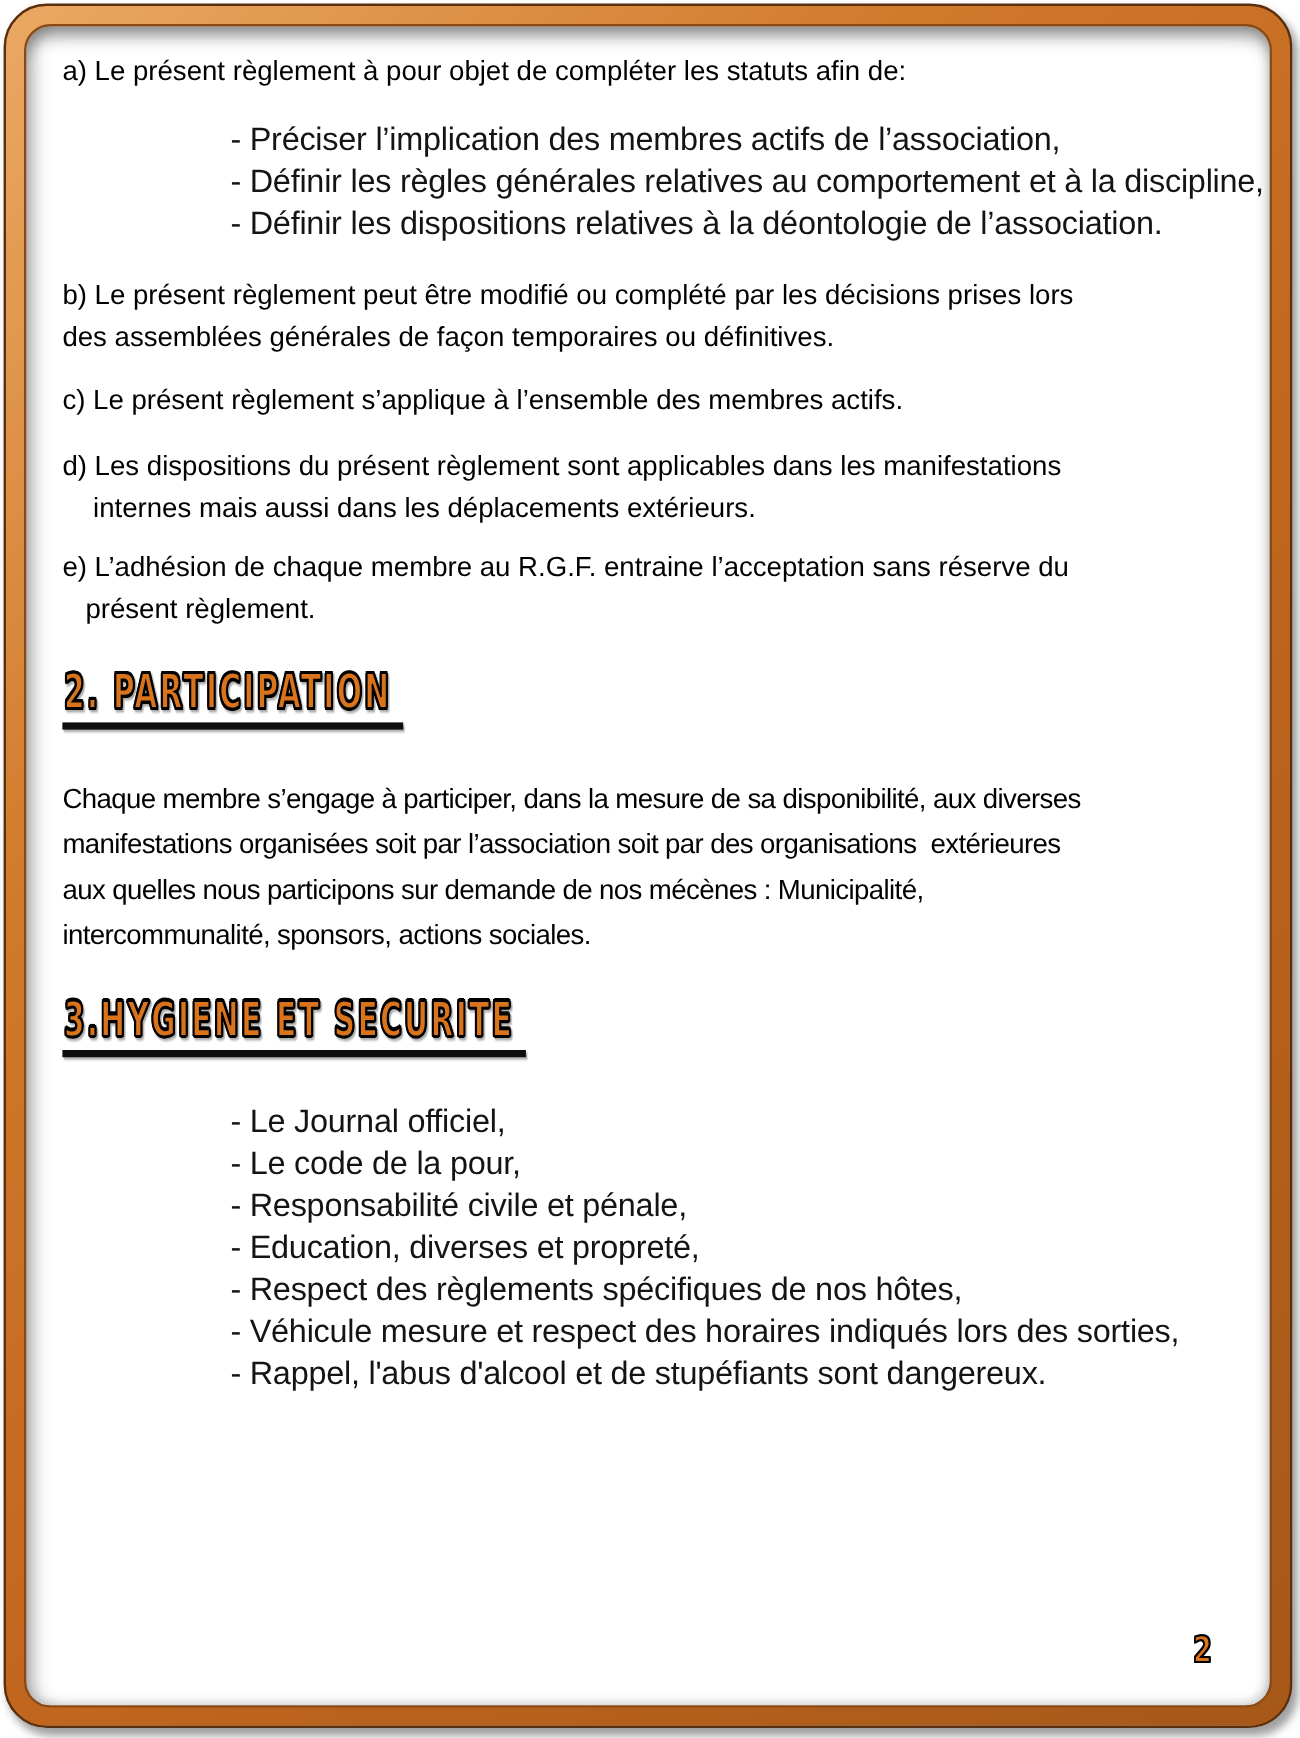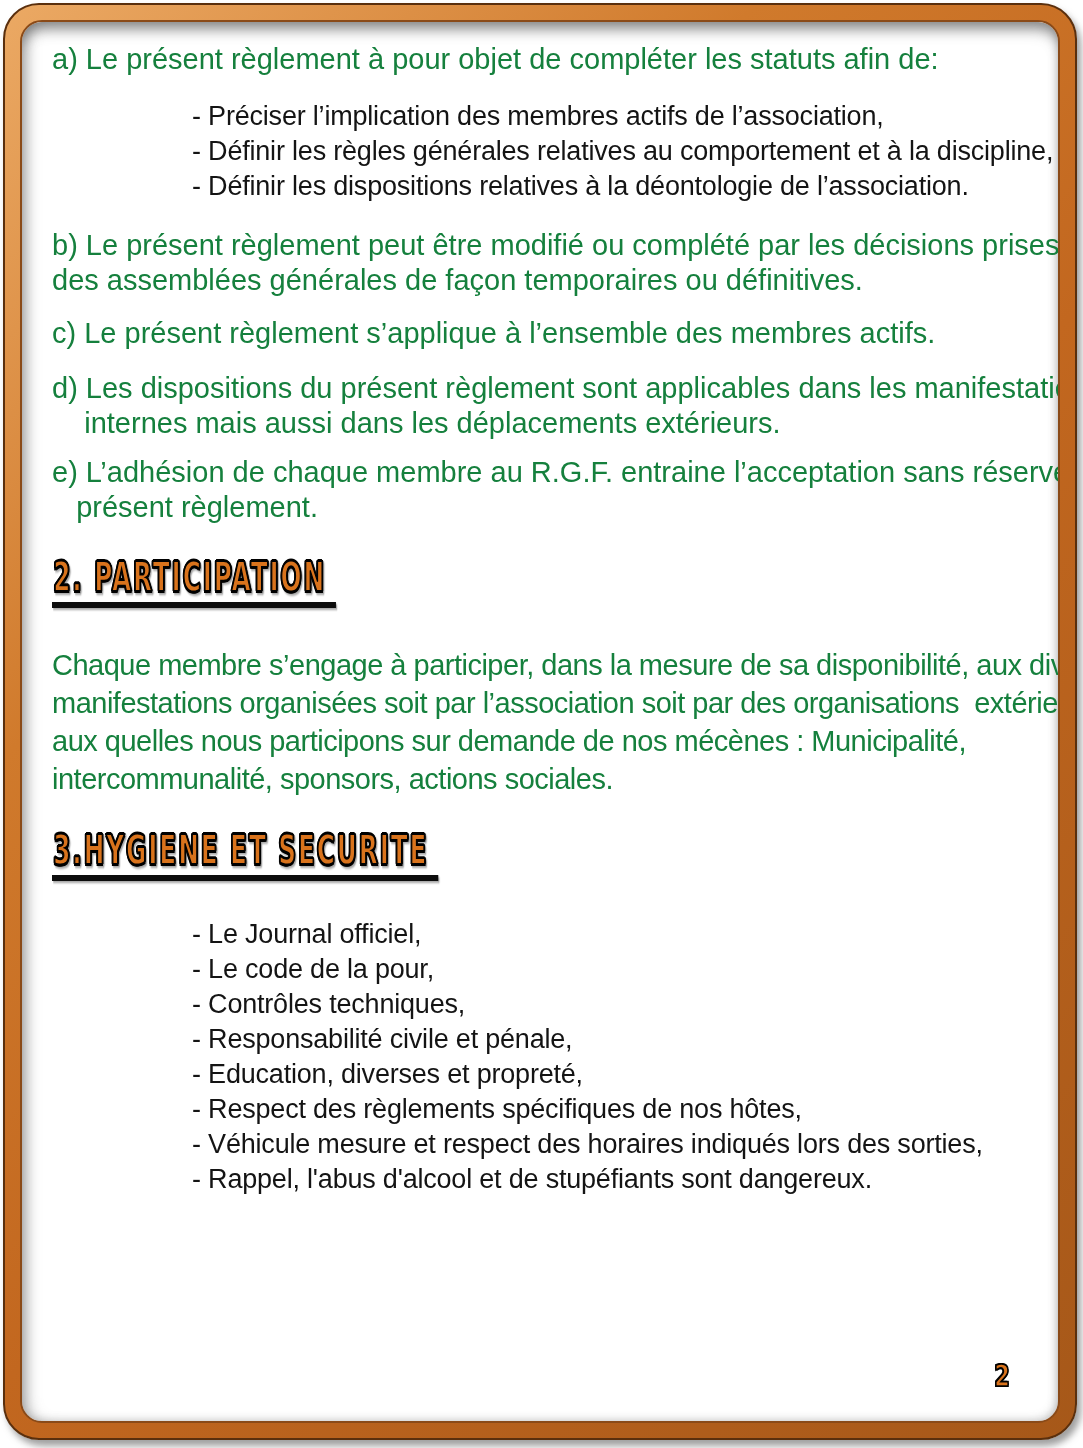--- a/index.html
+++ b/index.html
@@ -51,22 +51,22 @@
     padding: 2px 16px 5px 2px;
     transform: scaleX(0.62);
     transform-origin: left center;
     filter: drop-shadow(2px 2.5px 1px rgba(60,60,60,0.45));
   }
   h2 { margin: 0; }
   .h1-block { margin: 0 0 36px 0; }
   .h2-block { margin: 30px 0 38px 0; }
   .h3-block { margin: 30px 0 36px 0; }
   .body-text {
-    color: #15803d;
-    font-size: 29px;
+    color: #000000;
+    font-size: 23px;
     line-height: 35px;
     white-space: pre;
     margin: 0 0 20px 0;
   }
   .para-a { margin-bottom: 22px; }
   .para-b { margin-bottom: 18px; }
   .para-c { margin-bottom: 20px; }
   .para-d { margin-bottom: 14px; }
   .para-e { margin-bottom: 28px; }
   .indent { margin-left: 140px; letter-spacing: -0.2px; }
@@ -137,21 +137,20 @@
 intercommunalité, sponsors, actions sociales.</div>
 
     <div class="h3-block">
       <h2 class="stencil">3.HYGIENE ET SECURITE</h2>
     </div>
 
 
     <div class="main-list indent">
       <div class="line">- Le Journal officiel,</div>
       <div class="line">- Le code de la pour,</div>
-      <div class="line">- Contrôles techniques,</div>
       <div class="line">- Responsabilité civile et pénale,</div>
       <div class="line">- Education, diverses et propreté,</div>
       <div class="line">- Respect des règlements spécifiques de nos hôtes,</div>
       <div class="line">- Véhicule mesure et respect des horaires indiqués lors des sorties,</div>
       <div class="line">- Rappel, l'abus d'alcool et de stupéfiants sont dangereux.</div>
     </div>
 
     <div class="page-number">2</div>
 
   </div>

